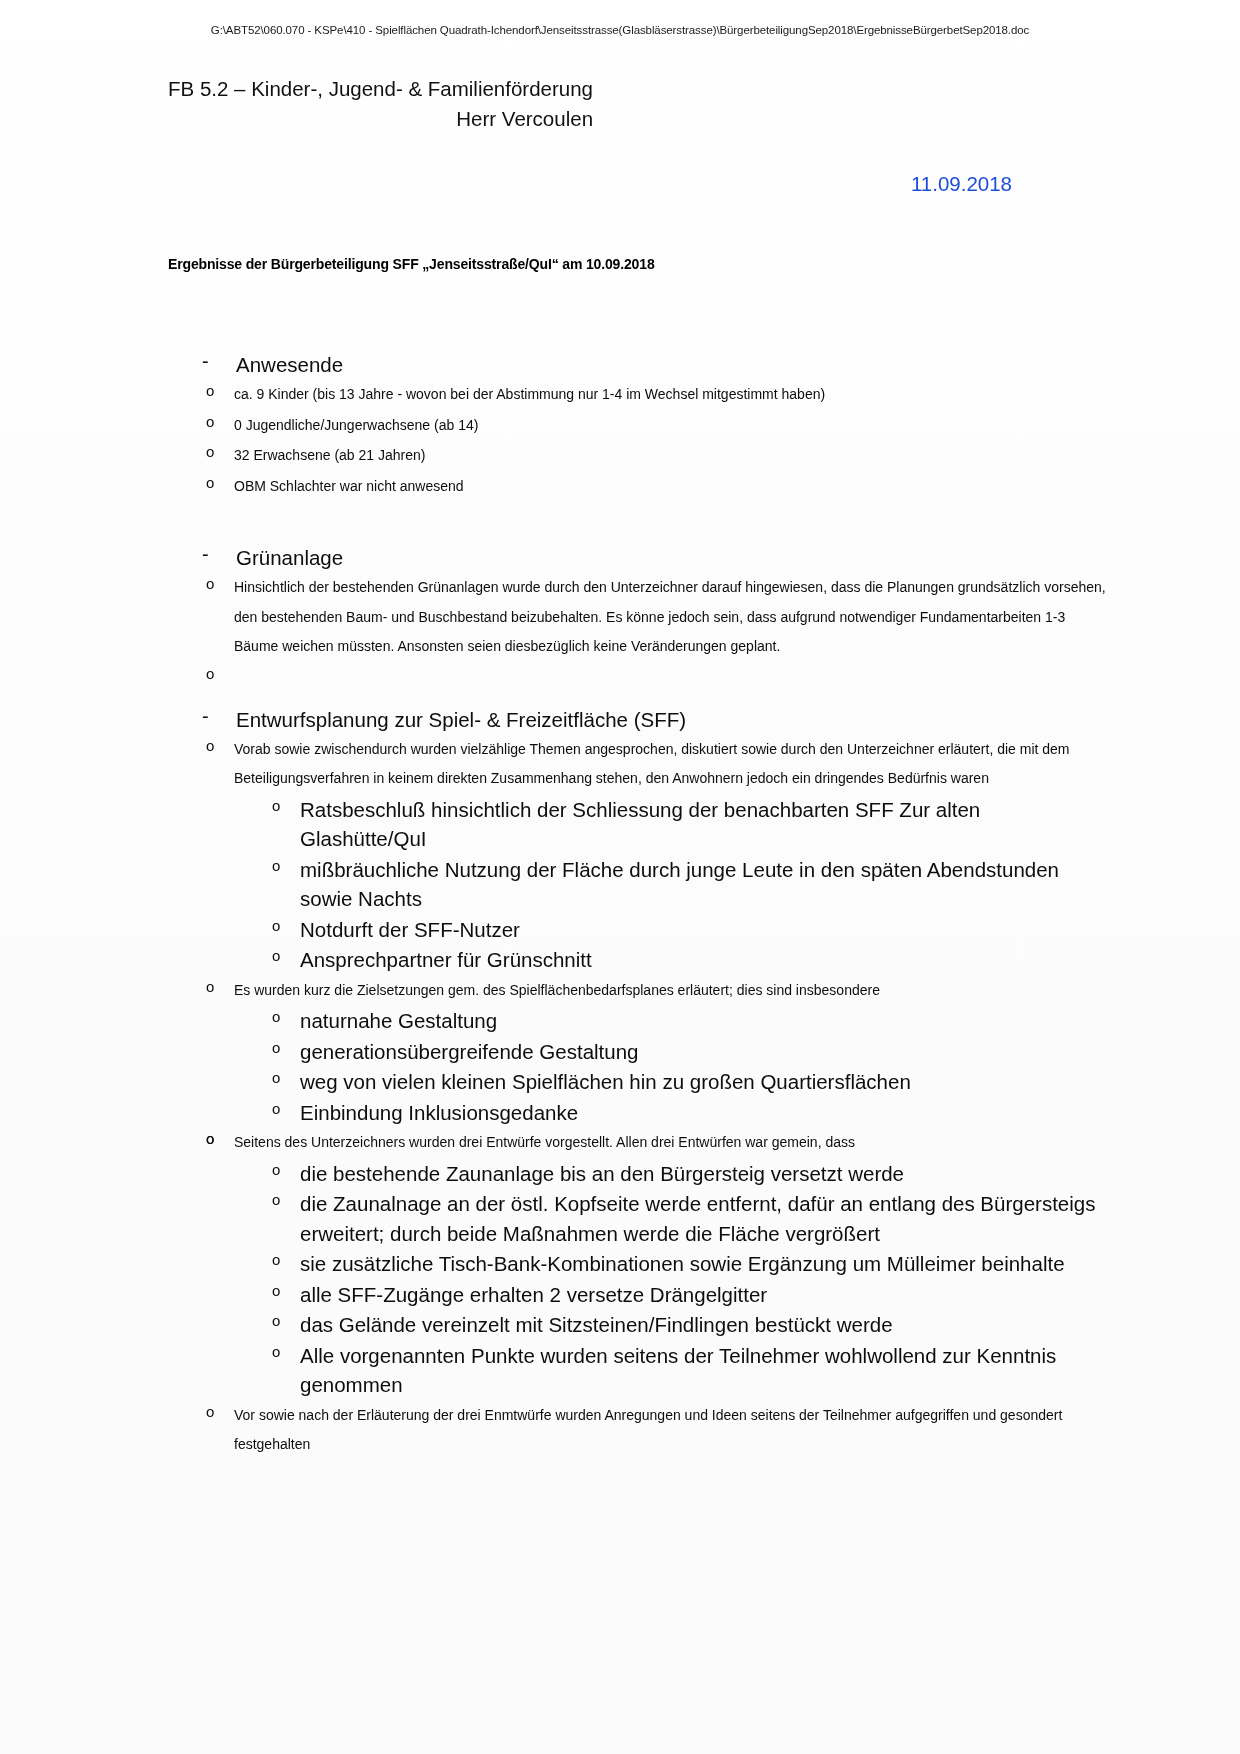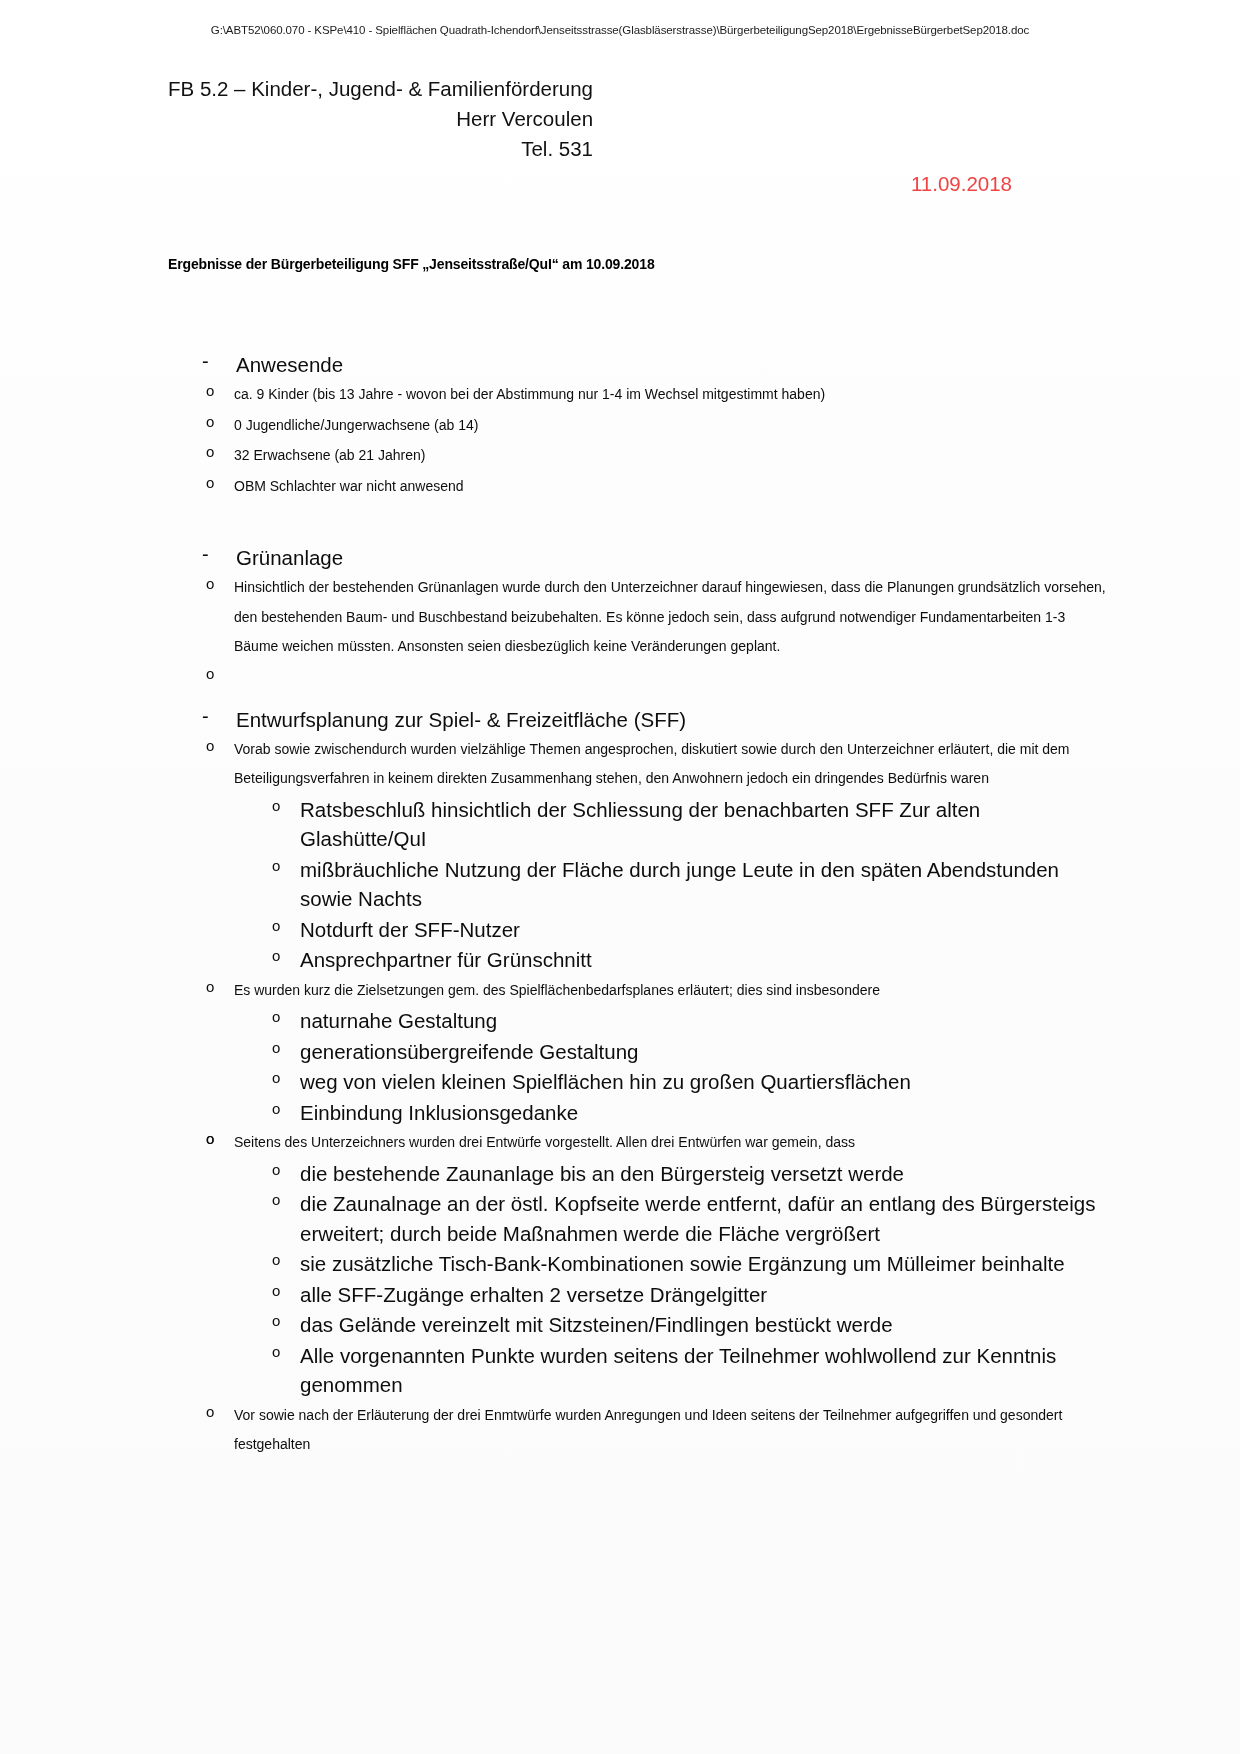--- a/index.html
+++ b/index.html
@@ -57,21 +57,21 @@
     text-align: right;
   }
   .sender div { white-space: nowrap; }
 
   
   .date-line {
     position: absolute;
     top: 172px;
     right: 228px;
     font-size: 20.5px;
-    color: #ef4444;
+    color: #1d4ed8;
   }
 
   
   .doc-title {
     position: absolute;
     top: 256px;
     left: 168px;
     right: 150px;
     font-size: 14px;
     font-weight: bold;
@@ -141,21 +141,20 @@
 <body>
 
 <div class="page">
   <div class="content">
 
     <div class="doc-path">G:\ABT52\060.070 - KSPe\410 - Spielflächen Quadrath-Ichendorf\Jenseitsstrasse(Glasbläserstrasse)\BürgerbeteiligungSep2018\ErgebnisseBürgerbetSep2018.doc</div>
 
     <div class="sender">
       <div>FB 5.2 – Kinder-, Jugend- &amp; Familienförderung</div>
       <div>Herr Vercoulen</div>
-      <div>Tel. 531</div>
     </div>
 
     <div class="date-line">11.09.2018</div>
 
     <div class="doc-title">Ergebnisse der Bürgerbeteiligung SFF „Jenseitsstraße/QuI“ am 10.09.2018</div>
 
     <div class="body-list" id="body-list">
         <div class="lvl1"><span class="marker">-</span><span class="text">Anwesende</span></div>
         <div class="lvl2"><span class="marker">o</span><span class="text">ca. 9 Kinder (bis 13 Jahre - wovon bei der Abstimmung nur 1-4 im Wechsel mitgestimmt haben)</span></div>
         <div class="lvl2"><span class="marker">o</span><span class="text">0 Jugendliche/Jungerwachsene (ab 14)</span></div>

